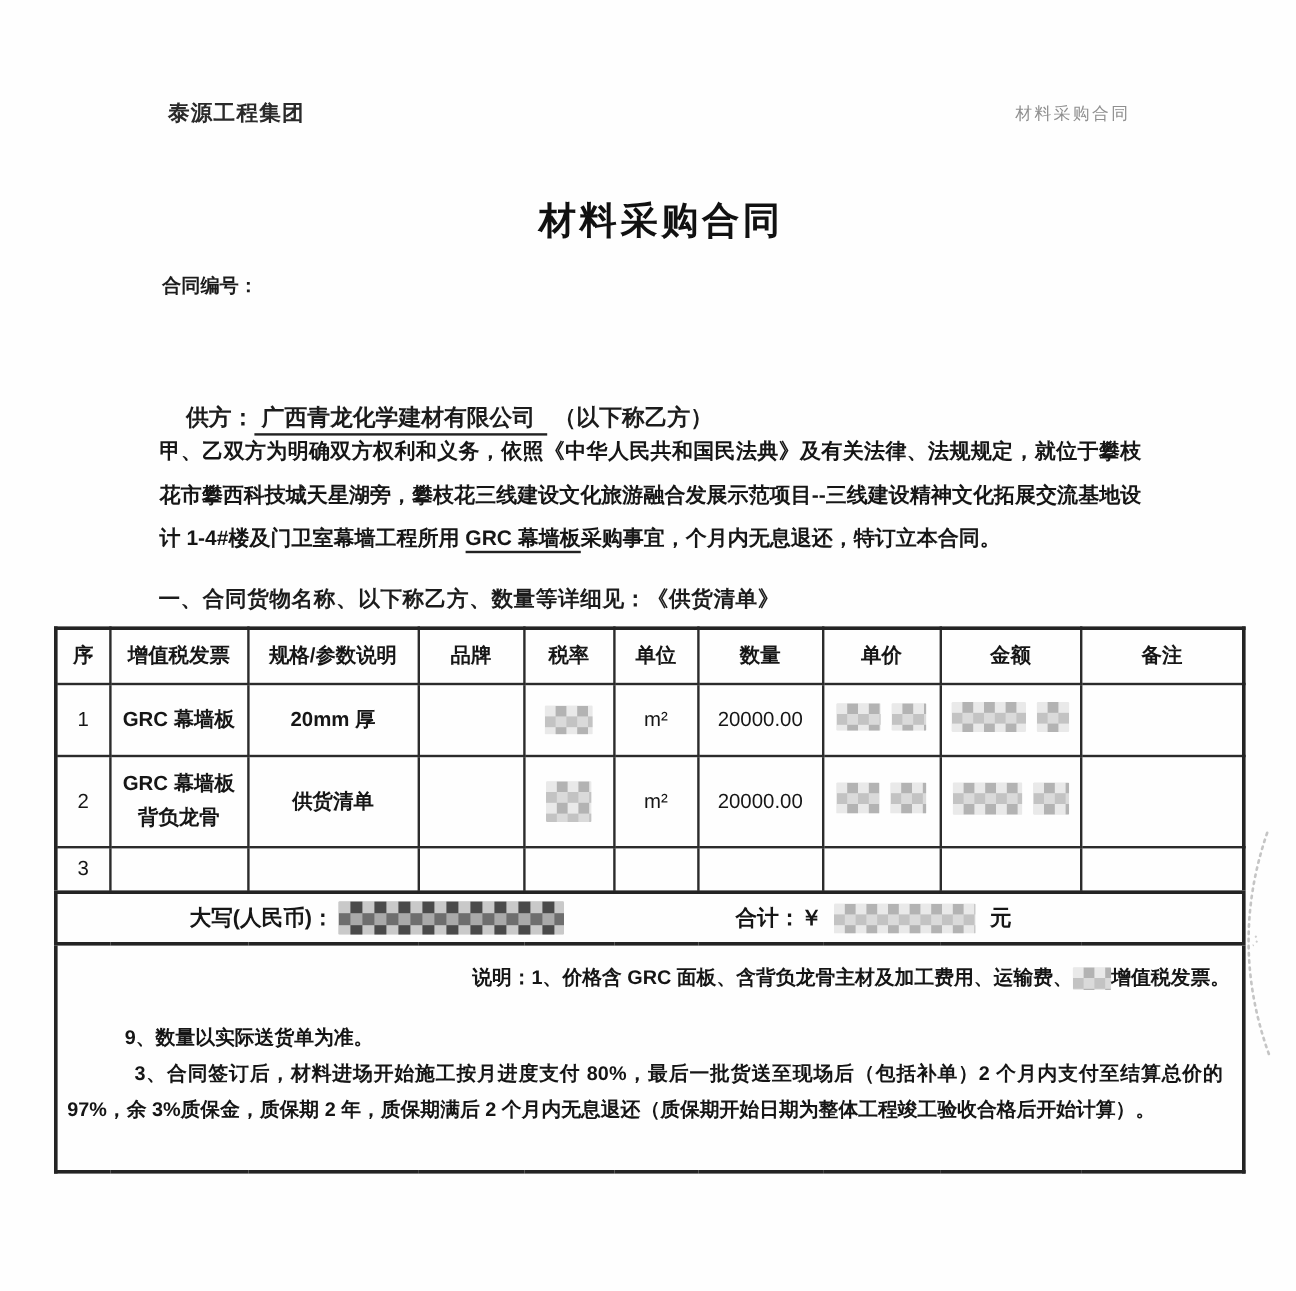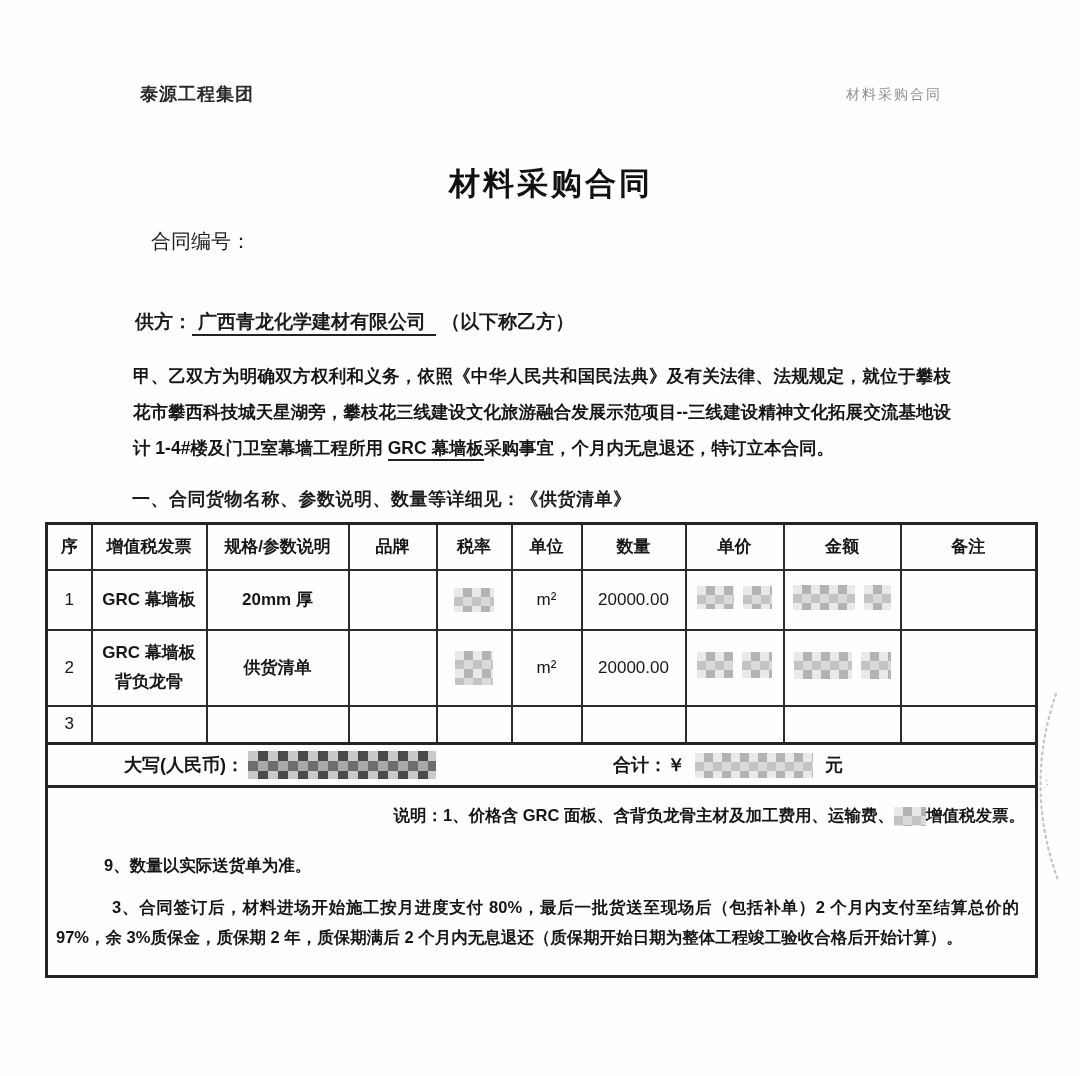--- a/index.html
+++ b/index.html
@@ -24,25 +24,25 @@
   }
   .doc-title {
     position:absolute; left:0; right:0; top:163px;
     text-align:center; padding-left:22px;
     font-size:31px; font-weight:900; letter-spacing:3px; color:#111;
   }
 
   
   .contract-no {
     position:absolute; left:135px; top:228px;
-    font-size:20px; font-weight:400;margin-left:16px;
+    font-size:16px; font-weight:700;
   }
   .party-line { position:absolute; left:135px; font-size:19px; font-weight:700; }
   .party-buyer { top:280px; }
-  .party-supplier { top:309px; }
+  .party-supplier { top:335px;margin-left:20px; }
   .party-name {
     border-bottom:2px solid #222; padding:0 10px 2px 6px; font-weight:700;
   }
 
   
   .preamble {
     position:absolute; left:133px; top:358px; width:818px;
     font-size:17.5px; font-weight:600; line-height:36px;
     text-align:justify; color:#161616;
   }
@@ -70,29 +70,29 @@
   tr.r2 td { height:76px; }
   tr.r3 td { height:38px; }
   td.cell-strong { font-weight:600; }
   .two-line { line-height:1.65; }
 
   tr.amount-row td {
     height:43px; border-top:3px solid #242424; border-bottom:3px solid #242424;
     text-align:left;
   }
   .amount-flex { display:flex; align-items:center; }
-  .caps-label { margin-left:74px; font-size:18px; font-weight:700; }
+  .caps-label { margin-left:108px; font-size:18px; font-weight:700; }
   .total-label { margin-left:auto; font-size:18px; font-weight:700; }
   .total-suffix { font-size:18px; font-weight:700; margin:0 190px 0 12px; }
 
   tr.notes-row td { height:190px; text-align:left; vertical-align:top; padding:8px 10px 0 8px; }
   .note { font-size:16.5px; font-weight:600; line-height:30px; color:#151515; }
   .note1 { margin-top:4px;text-align:right; }
   .note2 { margin-top:20px; padding-left:48px; }
-  .note3 { margin-top:12px; text-indent:56px; text-align:justify; padding-right:6px; }
+  .note3 { margin-top:0; text-indent:56px; text-align:justify; padding-right:6px; }
 
   
   .mosaic {
     display:inline-block; vertical-align:middle;
     background-image: conic-gradient(#b3b3b3 0 25%, #dadada 0 50%, #c3c3c3 0 75%, #e9e9e9 0);
     background-size:18px 18px;
     border-radius:1px;
   }
   .mosaic-dark {
     background-image: conic-gradient(#4a4a4a 0 25%, #a9a9a9 0 50%, #6e6e6e 0 75%, #c9c9c9 0);
@@ -115,21 +115,21 @@
   <div class="contract-no">合同编号：</div>
 
 
   <div class="party-line party-supplier">
     <span>供方：</span><span class="party-name">广西青龙化学建材有限公司</span>
     <span>（以下称乙方）</span>
   </div>
 
   <div class="preamble"><span>甲、乙双方为明确双方权利和义务，依照《中华人民共和国民法典》及有关法律、法规规定，就位于攀枝花市攀西科技城天星湖旁，攀枝花三线建设文化旅游融合发展示范项目--三线建设精神文化拓展交流基地设计 1-4#楼及门卫室幕墙工程所用 </span><span class="u">GRC 幕墙板</span><span>采购事宜，个月内无息退还，特订立本合同。</span></div>
 
-  <div class="section-heading">一、合同货物名称、参数说明、数量等详细见：《供货清单》</div>
+  <div class="section-heading">一、合同货物名称、以下称乙方、数量等详细见：《供货清单》</div>
 
   <table class="goods">
     <colgroup>
       <col style="width:45px">
         <col style="width:115px">
         <col style="width:142px">
         <col style="width:88px">
       <col style="width:75px">
         <col style="width:70px">
         <col style="width:104px">

